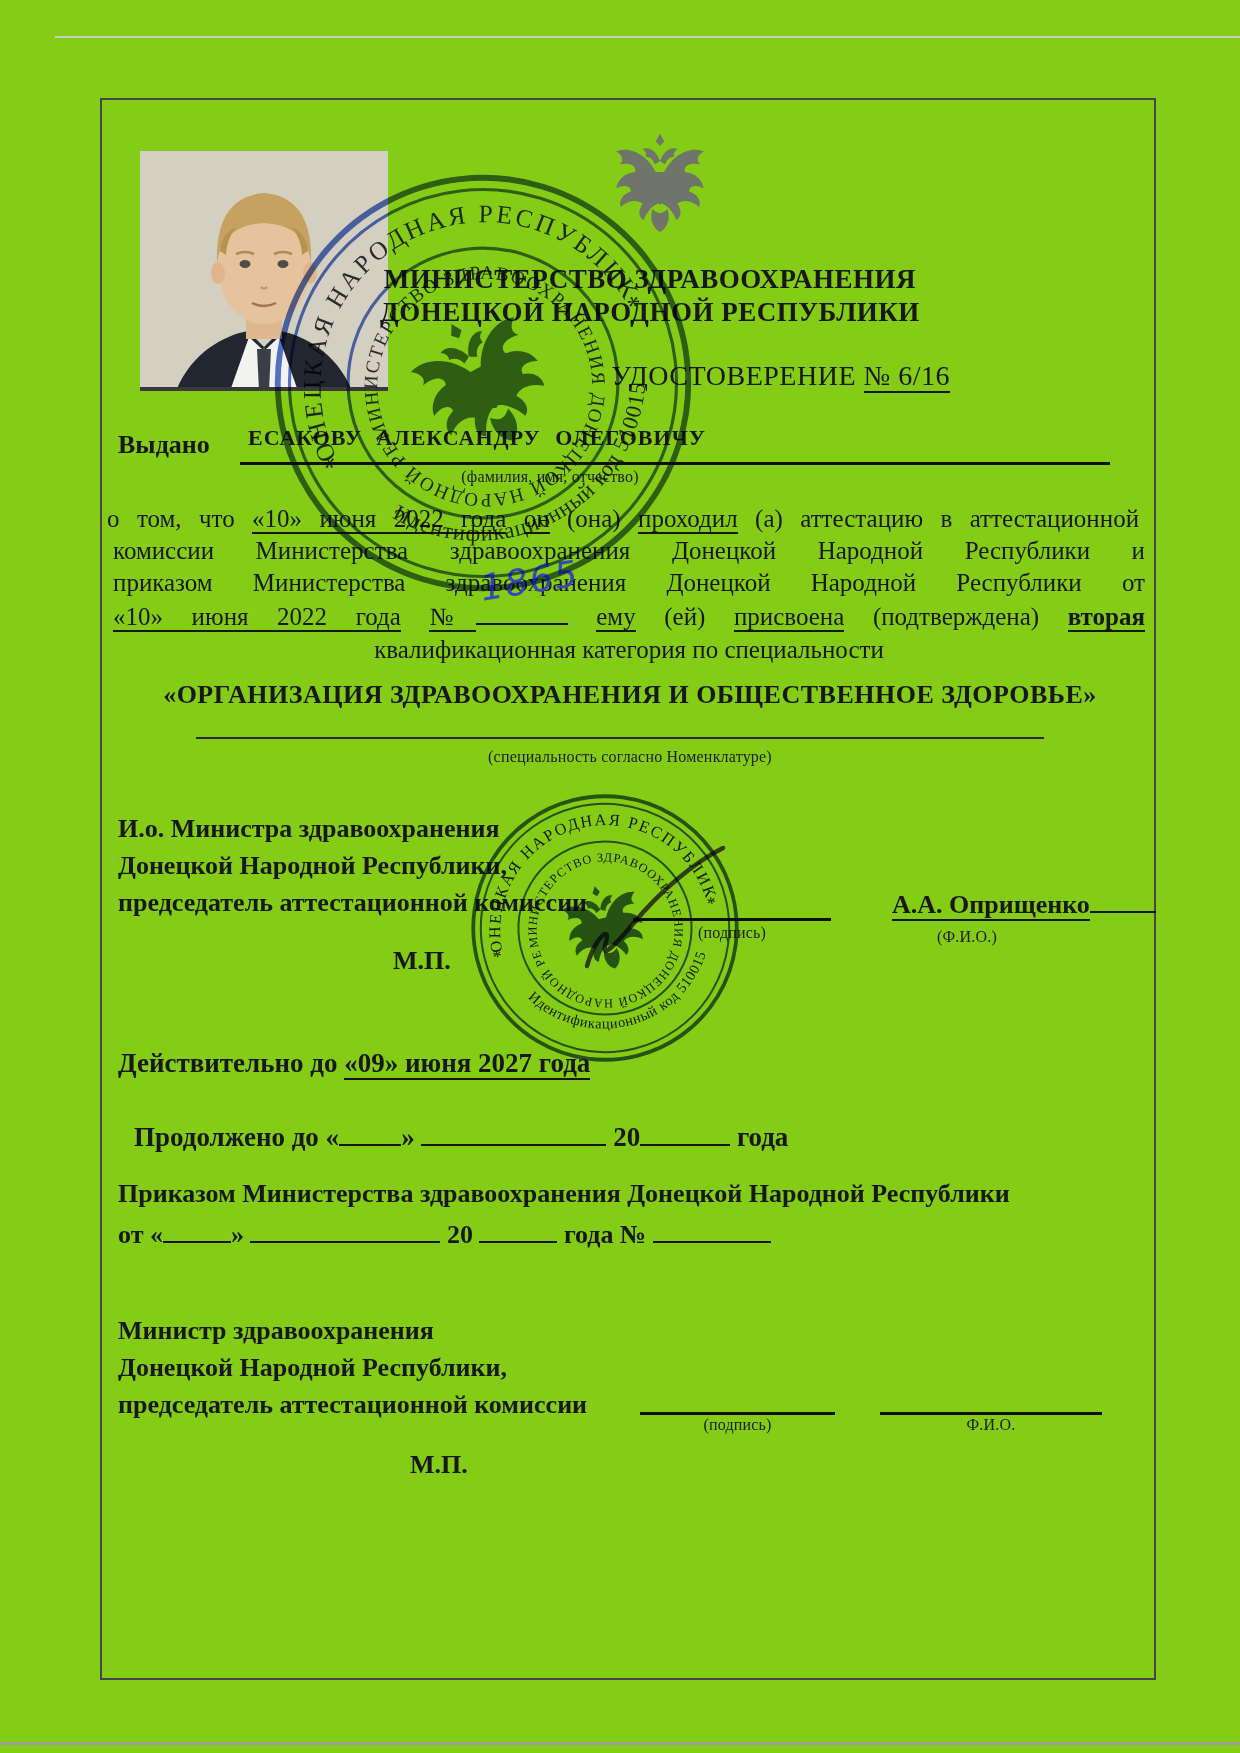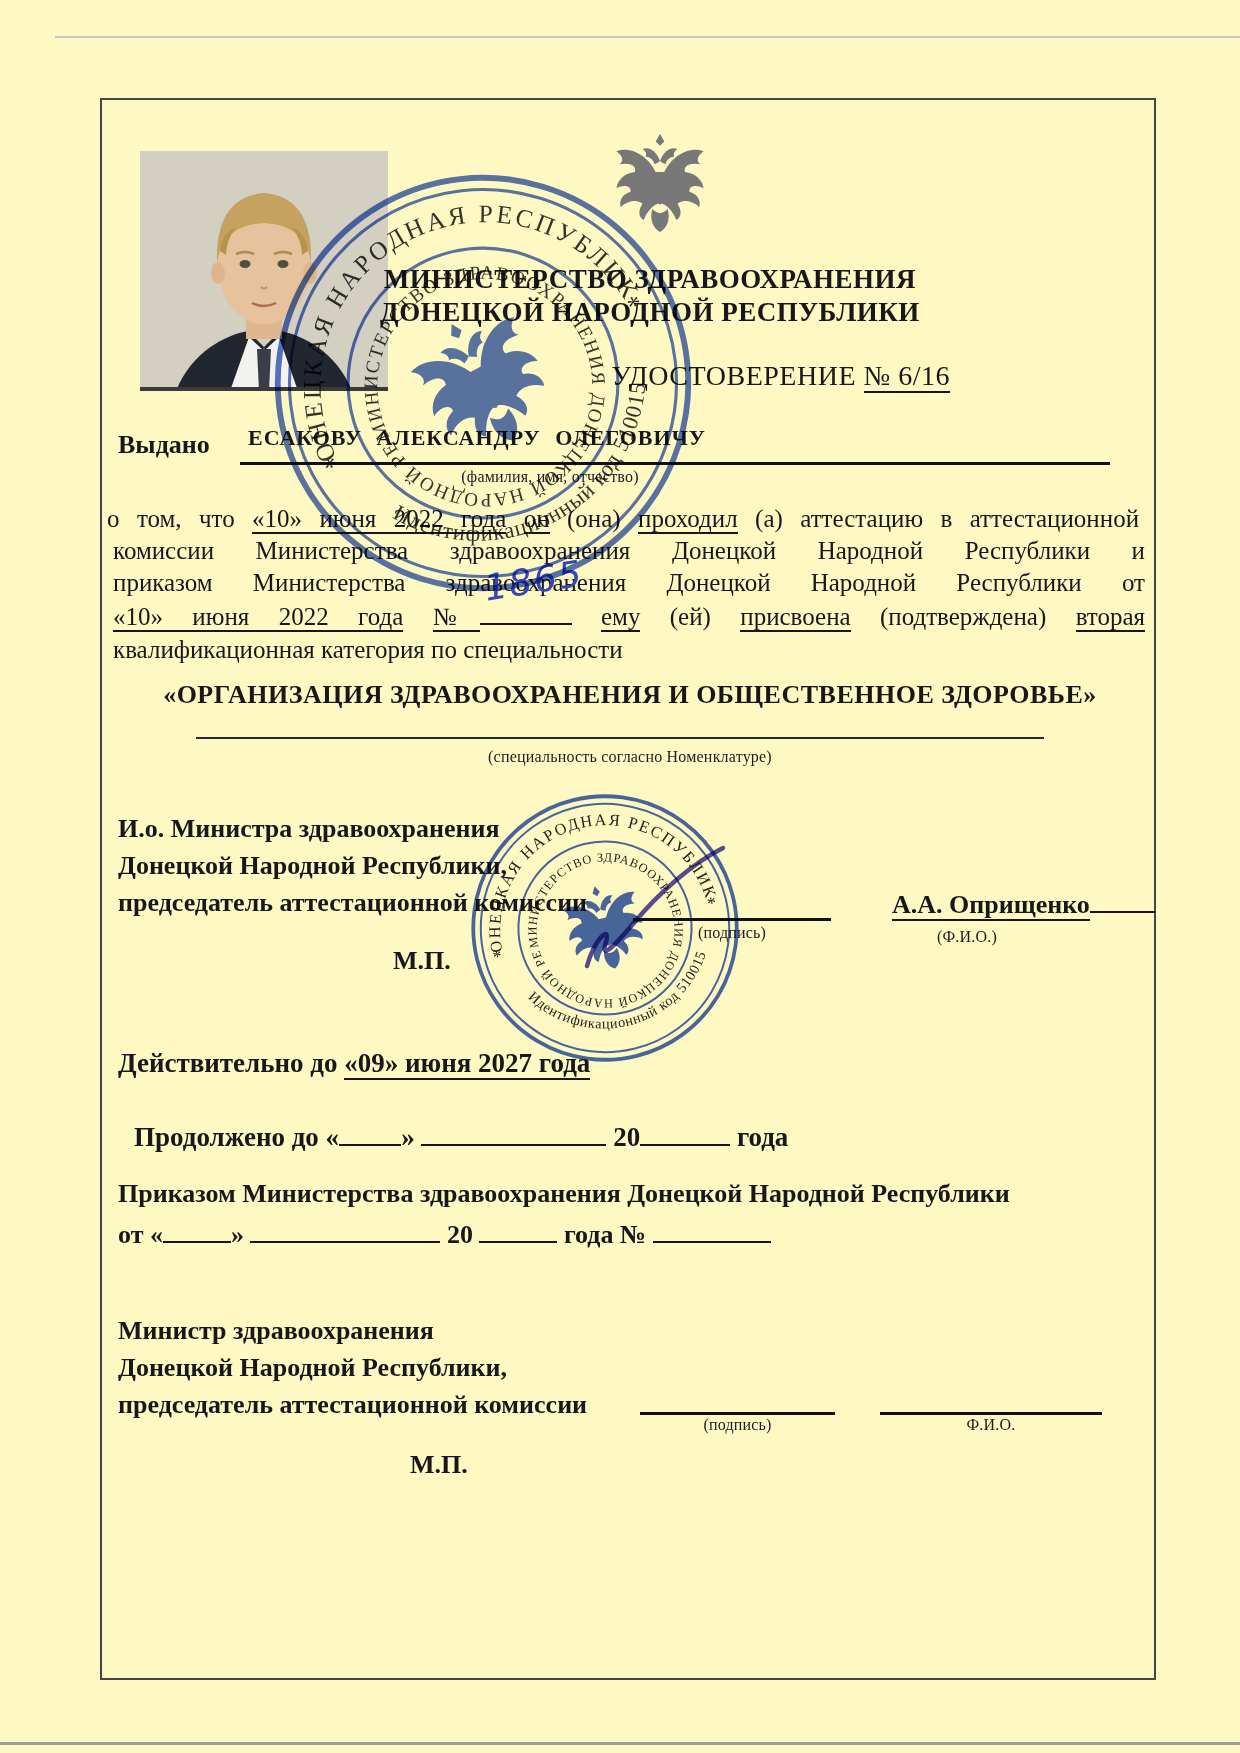--- a/index.html
+++ b/index.html
@@ -1,24 +1,24 @@
 <!DOCTYPE html>
 <html><head>
 <meta charset="utf-8">
 <style>
   html,body{margin:0;padding:0;background:#ffffff;}
-  .page{position:relative;width:1240px;height:1753px;background:#fef9c3;overflow:hidden;
+  .page{position:relative;width:1240px;height:1753px;background:#84cc16;overflow:hidden;
         font-family:"Liberation Serif","DejaVu Serif",serif;color:#17171c;}
   .abs{position:absolute;}
-  .b{font-weight:normal;}
+  .b{font-weight:bold;}
   .u{border-bottom:2.5px solid #15151a;}
   .blank{display:inline-block;border-bottom:2.5px solid #15151a;height:.95em;vertical-align:baseline;}
   .cap{font-size:16px;color:#1c1c22;text-align:center;letter-spacing:.2px;}
   .jline{width:1032px;text-align:justify;text-align-last:justify;font-size:25px;line-height:32px;}
-  .lline{width:1032px;font-size:25px;line-height:32px;}
+  .lline{width:1032px;font-size:25px;line-height:32px;text-align:center;}
   .topline{left:55px;top:36px;width:1185px;height:2px;background:#c9c9c6;}
   .botline{left:0;top:1742px;width:1240px;height:3px;background:#9d9d9c;}
   .frame{left:100px;top:98px;width:1052px;height:1578px;border:2px solid #46464a;}
   .photo{left:140px;top:151px;width:248px;height:240px;}
   .emblem{left:598px;top:124px;width:124px;height:120px;color:#6e6e73;opacity:.92;}
   .title-block{left:350px;top:263px;width:600px;font-size:27px;font-weight:bold;
                line-height:33px;text-align:center;letter-spacing:.5px;}
   .cert-row{left:350px;top:360px;width:600px;font-size:28px;font-weight:normal;text-align:right;letter-spacing:.5px;}
   .issued-label{left:118px;top:430px;font-size:26px;font-weight:bold;}
   .name-wrap{left:240px;top:425px;width:870px;height:37px;border-bottom:3px solid #101014;}

